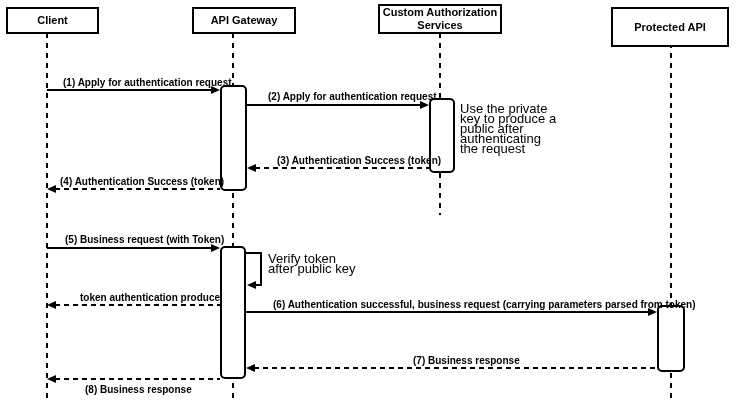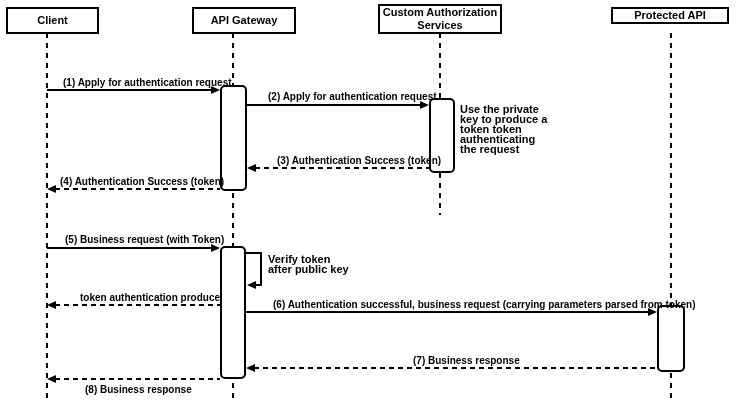--- a/index.html
+++ b/index.html
@@ -25,42 +25,42 @@
             background:repeating-linear-gradient(90deg,#000 0 5px,transparent 5px 9px); }
   .vline  { position:absolute; width:2px; background:#000; }
   .arrow-r { position:absolute; width:0; height:0;
              border-top:4px solid transparent; border-bottom:4px solid transparent;
              border-left:9px solid #000; }
   .arrow-l { position:absolute; width:0; height:0;
              border-top:4px solid transparent; border-bottom:4px solid transparent;
              border-right:9px solid #000; }
   .msg-label { position:absolute; font-weight:bold; font-size:10px; line-height:9px;
                white-space:nowrap; }
-  .note-text { position:absolute; font-weight:bold; font-size:11px; line-height:10px; }
+  .note-text { position:absolute; font-weight:normal; font-size:13px; line-height:10px; }
 </style>
 </head>
 <body>
 
 <div id="stage">
 
   <div class="lifeline" style="left:46px;  top:33px; height:368px;"></div>
   <div class="lifeline" style="left:232px; top:33px; height:368px;"></div>
   <div class="lifeline" style="left:439px; top:33px; height:182px;"></div>
   <div class="lifeline" style="left:670px; top:33px; height:368px;"></div>
 
   <div class="actor" style="left:6px;   top:7px; width:93px;  height:27px;">
     <span>Client</span>
   </div>
   <div class="actor" style="left:192px; top:7px; width:104px;  height:27px;">
     <span>API Gateway</span>
   </div>
   <div class="actor" style="left:378px; top:4px; width:124px; height:30px;">
     <span>Custom Authorization Services</span>
   </div>
-  <div class="actor" style="left:611px; top:7px; width:118px; height:17px;">
+  <div class="actor" style="left:611px; top:7px; width:118px; height:40px;">
     <span>Protected API</span>
   </div>
 
   <div class="activation" style="left:220px; top:85px;  width:27px; height:106px;"></div>
   <div class="activation" style="left:429px; top:98px;  width:26px; height:75px;"></div>
   <div class="activation" style="left:220px; top:246px; width:26px; height:133px;"></div>
   <div class="activation" style="left:657px; top:305px; width:28px; height:67px;"></div>
 
   <div>
     <span class="msg-label" style="left:63px; top:78px;">(1) Apply for authentication request</span>
@@ -123,18 +123,18 @@
 
   <div>
     <span class="msg-label" style="left:85px; top:385px;">(8) Business response</span>
     <div class="hdash" style="left:55px; top:378px; width:165px;"></div>
     <div class="arrow-l" style="left:47px; top:375px;"></div>
   </div>
 
   <div class="note-text" style="left:460px; top:104px;">
     <div>Use the private</div>
     <div>key to produce a</div>
-    <div>token token</div>
+    <div>public after</div>
     <div>authenticating</div>
     <div>the request</div>
   </div>
 
 </div>
 
 </body></html>

